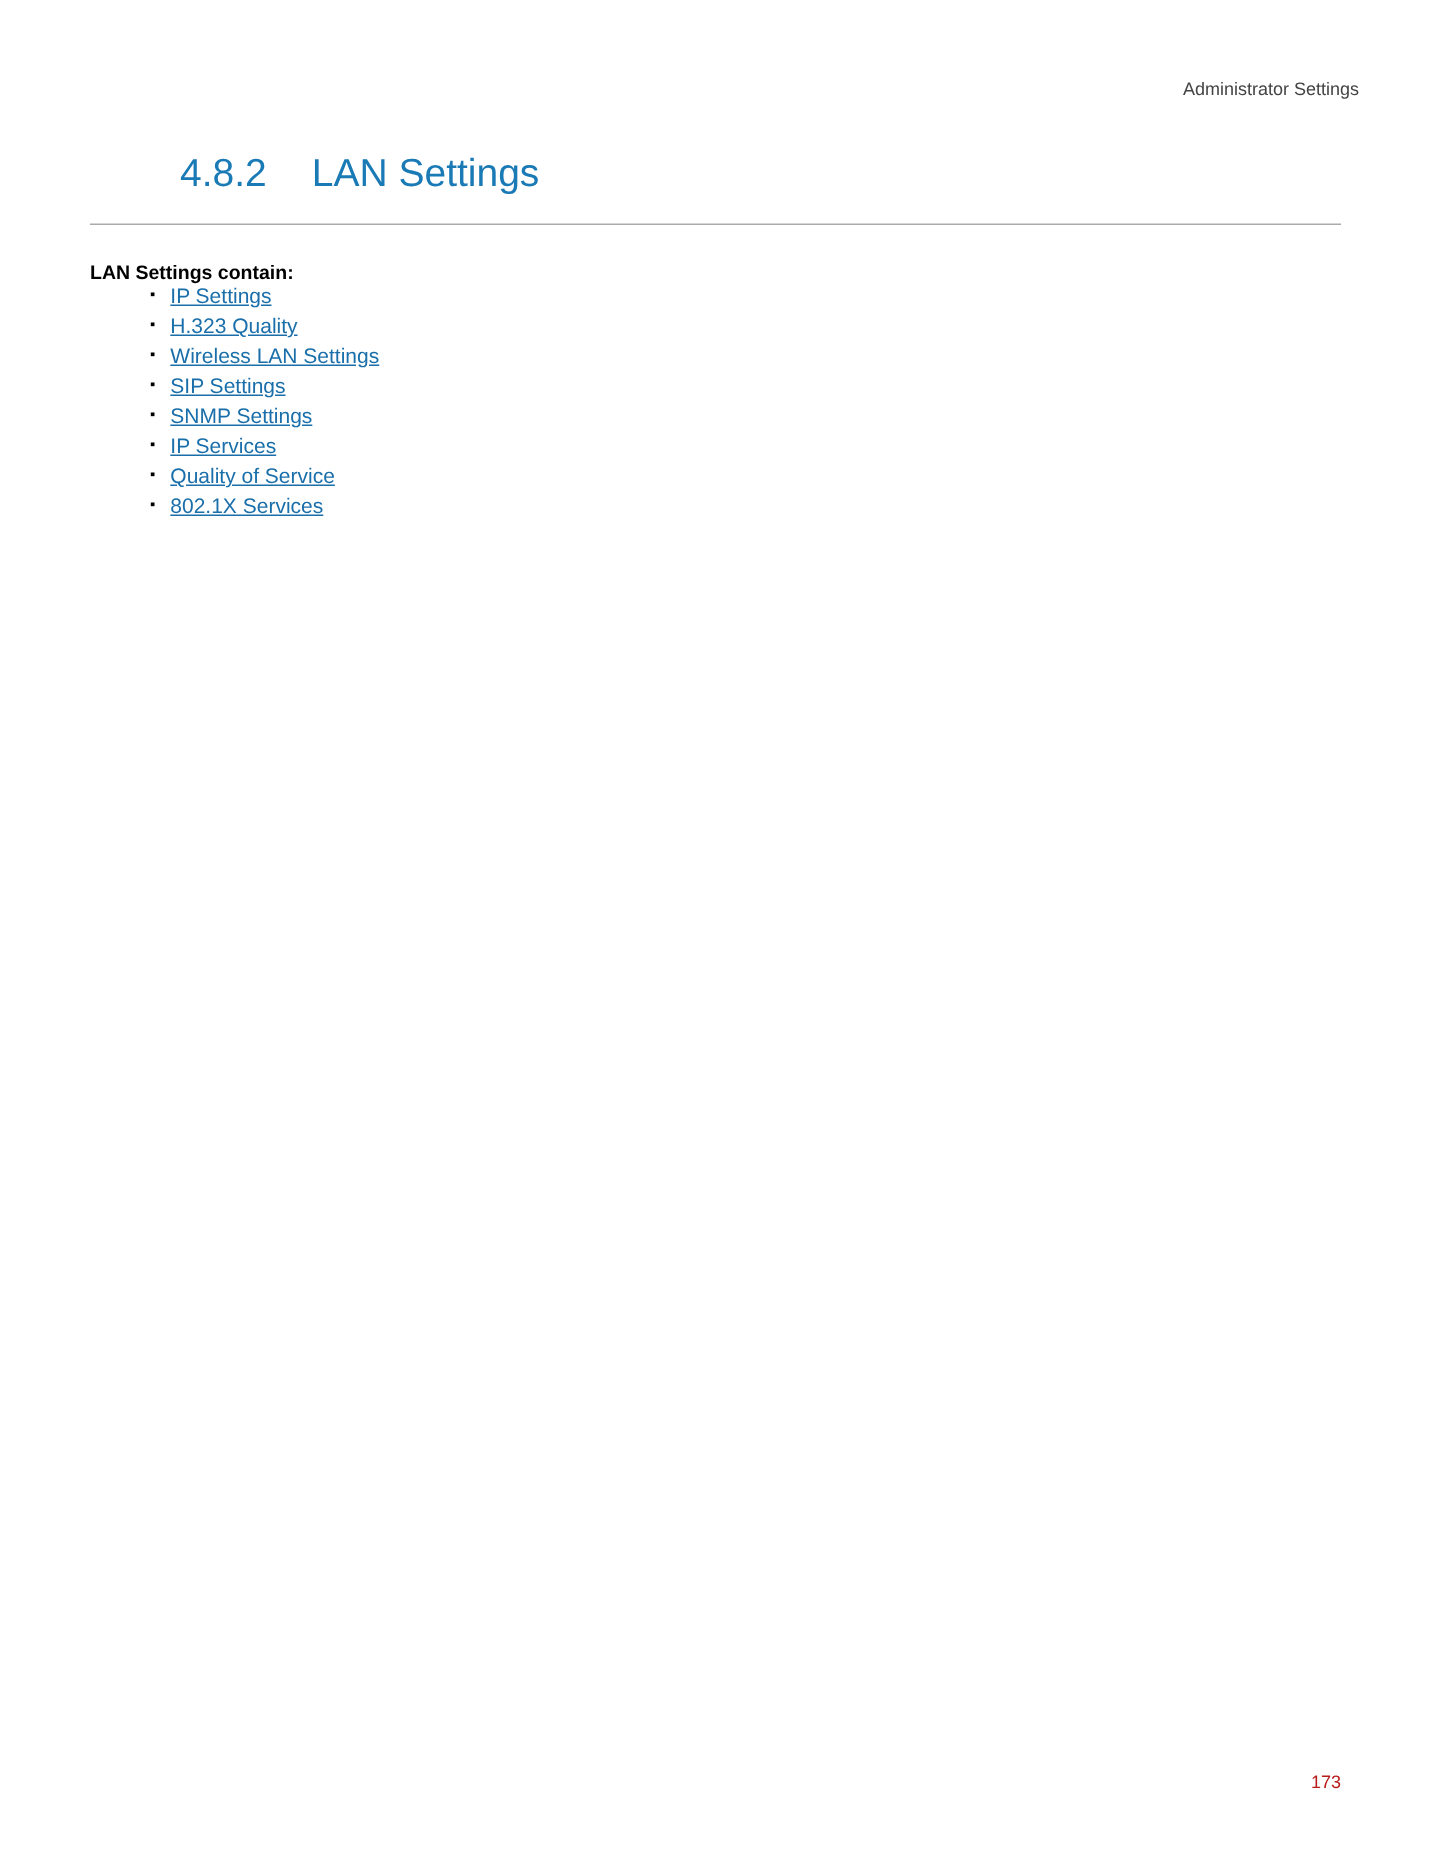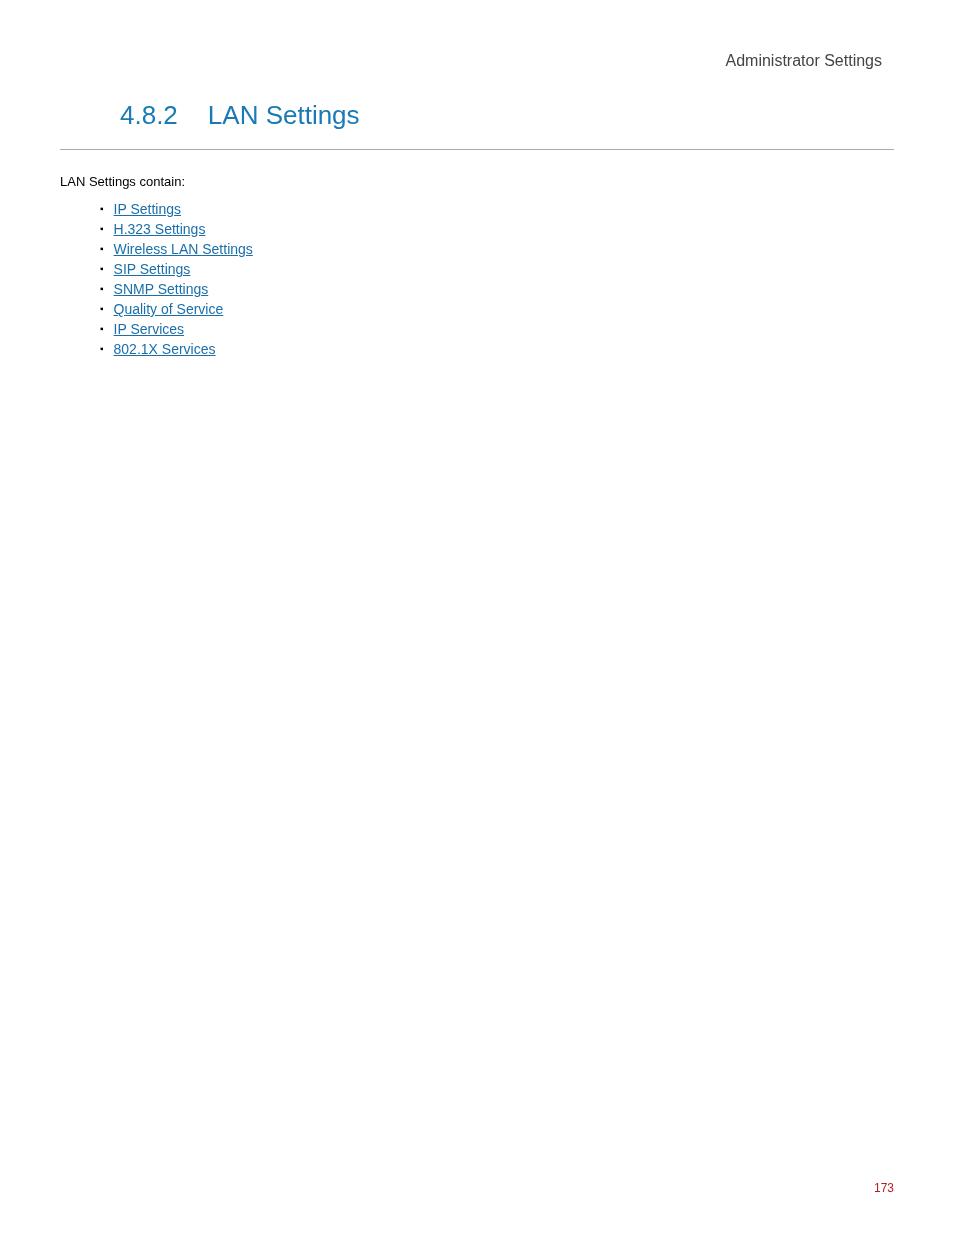--- a/index.html
+++ b/index.html
@@ -14,22 +14,22 @@
       background: #ffffff;
       font-family: Arial, sans-serif;
       font-size: 14px;
       color: #000000;
       position: relative;
     }
 
     .page-header {
       position: absolute;
       top: 52px;
-      right: 72px;
-      font-size: 16px;
+      right: 48px;
+      font-size: 12px;
       color: #444444;
       text-align: right;
     }
 
     .main-content {
       position: absolute;
       top: 100px;
       left: 60px;
       right: 60px;
     }
@@ -46,23 +46,23 @@
       margin-right: 30px;
     }
 
     .divider {
       border: none;
       border-top: 1.5px solid #aaaaaa;
       margin-bottom: 24px;
     }
 
     .section-intro {
-      font-weight: normal;
+      font-weight: bold;
       font-size: 13px;
-      margin-bottom: 12px;
+      margin-bottom: 0;
       color: #000000;
     }
 
     .bullet-list {
       list-style: none;
       padding-left: 40px;
     }
 
     .bullet-list li {
       display: flex;
@@ -106,36 +106,36 @@
 
   <hr class="divider">
 
   <p class="section-intro">LAN Settings contain:</p>
 
   <ul class="bullet-list" id="links-list">
   <li>
         <a href="#">IP Settings</a>
       </li>
       <li>
-        <a href="#">H.323 Settings</a>
+        <a href="#">H.323 Quality</a>
       </li>
       <li>
         <a href="#">Wireless LAN Settings</a>
       </li>
       <li>
         <a href="#">SIP Settings</a>
       </li>
       <li>
         <a href="#">SNMP Settings</a>
       </li>
       <li>
-        <a href="#">Quality of Service</a>
+        <a href="#">IP Services</a>
       </li>
       <li>
-        <a href="#">IP Services</a>
+        <a href="#">Quality of Service</a>
       </li>
       <li>
         <a href="#">802.1X Services</a>
       </li>
     </ul>
 </div>
 
 <div class="page-number">173</div>
 
 </body></html>

